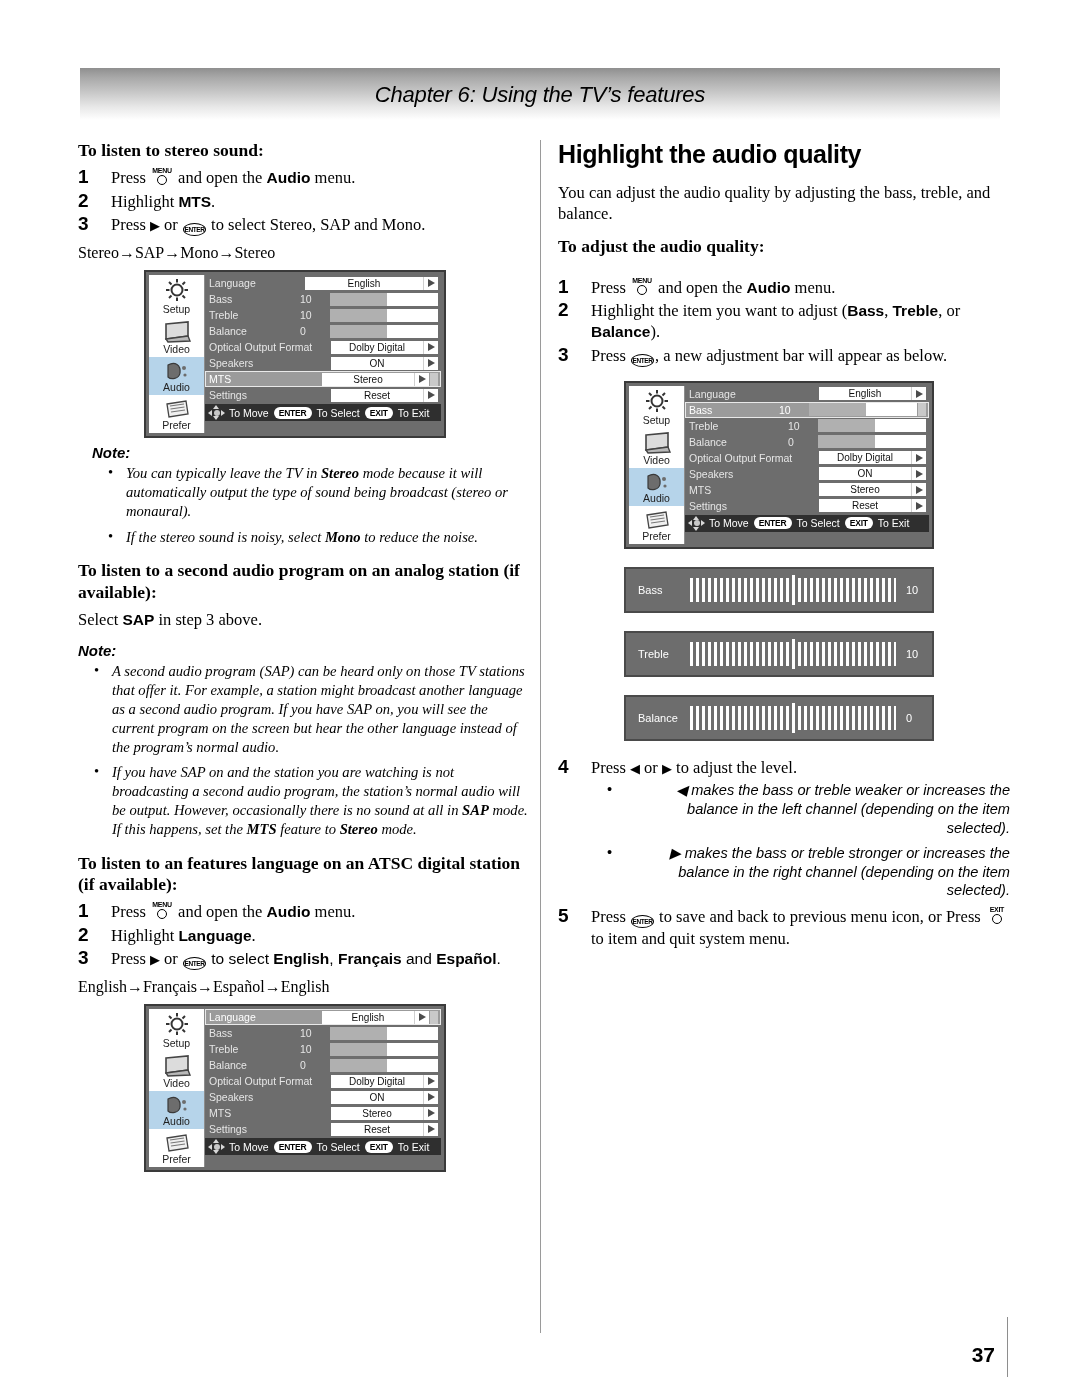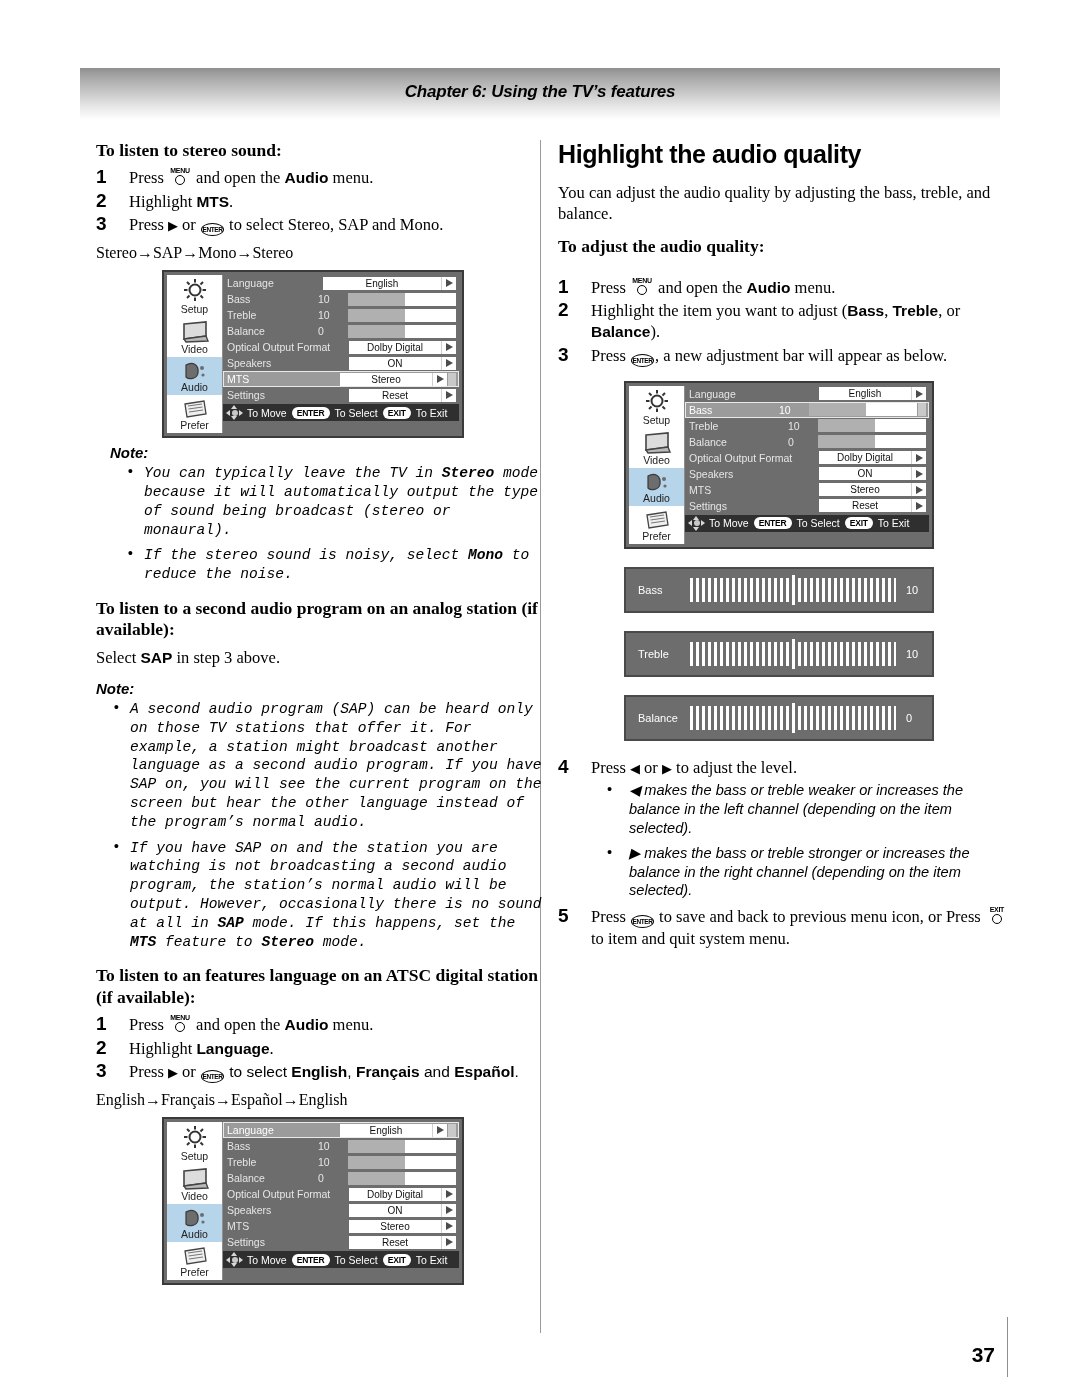--- a/index.html
+++ b/index.html
@@ -14,31 +14,31 @@
   }
 
   
   .chapter-bar{
     position:absolute; left:80px; top:68px; width:920px; height:52px;
     background:linear-gradient(to bottom,#8f8f8f 0%,#a8a8a8 18%,#c9c9c9 48%,#e8e8e8 75%,#ffffff 100%);
     display:flex; align-items:flex-start; justify-content:center;
   }
   .chapter-title{
     font-family:"Liberation Sans", sans-serif;
-    font-weight:bold; font-style:italic;
-    font-size:17px; letter-spacing:-0.2px;
+    font-weight:normal; font-style:italic;
+    font-size:22px; letter-spacing:-0.2px;
     margin-top:14px; color:#000;
   }
 
   
   .col-divider{
     position:absolute; left:540px; top:140px; width:1px; height:1193px;
     background:#9a9a9a;
   }
-  .col-left{ position:absolute; left:96px; top:140px; width:450px; }
+  .col-left{ position:absolute; left:78px; top:140px; width:450px; }
   .col-right{ position:absolute; left:558px; top:140px; width:452px; }
 
   
   h2.section{
     font-family:"Liberation Sans", sans-serif;
     font-weight:bold; font-size:25px; line-height:1.12;
     margin:0 0 14px 0; letter-spacing:-0.4px;
   }
   h3.sub{
     font-family:"Liberation Serif", serif;
@@ -50,21 +50,21 @@
   }
   .note-label{
     font-family:"Liberation Sans", sans-serif;
     font-weight:bold; font-style:italic; font-size:15px;
     margin:6px 0 3px 14px;
   }
   ul.note{
     list-style:none; margin:0 0 12px 0; padding:0;
   }
   ul.note li{
-    font-family:Liberation Mono, monospace;
+    font-family:Liberation Serif, serif;
     font-style:italic; font-size:14.6px; line-height:1.29;
     position:relative; padding-left:20px; margin:0 0 7px 28px;
   }
   ul.note li:before{
     content:"\2022"; position:absolute; left:2px; top:-1px; font-style:normal;
   }
   ul.note.tight li{ margin-left:14px; }
   ul.note li b{ font-weight:bold; font-style:italic; }
 
   ol.steps{ list-style:none; margin:0 0 8px 0; padding:0; }
@@ -81,21 +81,21 @@
 
   .centerline{
     text-align:left; font-size:16px; margin:2px 0 8px 0;
   }
 
   
   ul.substeps{ list-style:none; margin:3px 0 3px 0; padding:0; }
   ul.substeps li{
     font-family:"Liberation Sans", sans-serif;
     font-style:italic; font-size:14.6px; line-height:1.29;
-    position:relative; padding-left:24px; margin:0 0 6px 14px;
+    position:relative; padding-left:24px; margin:0 0 6px 14px;text-align:right;
   }
   ul.substeps li:before{
     content:"\2022"; position:absolute; left:2px; top:-1px; font-style:normal;
   }
 
   
   .menu-key{
     display:inline-block; position:relative; width:22px; height:17px;
     vertical-align:-3px; margin:0 1px;
   }

